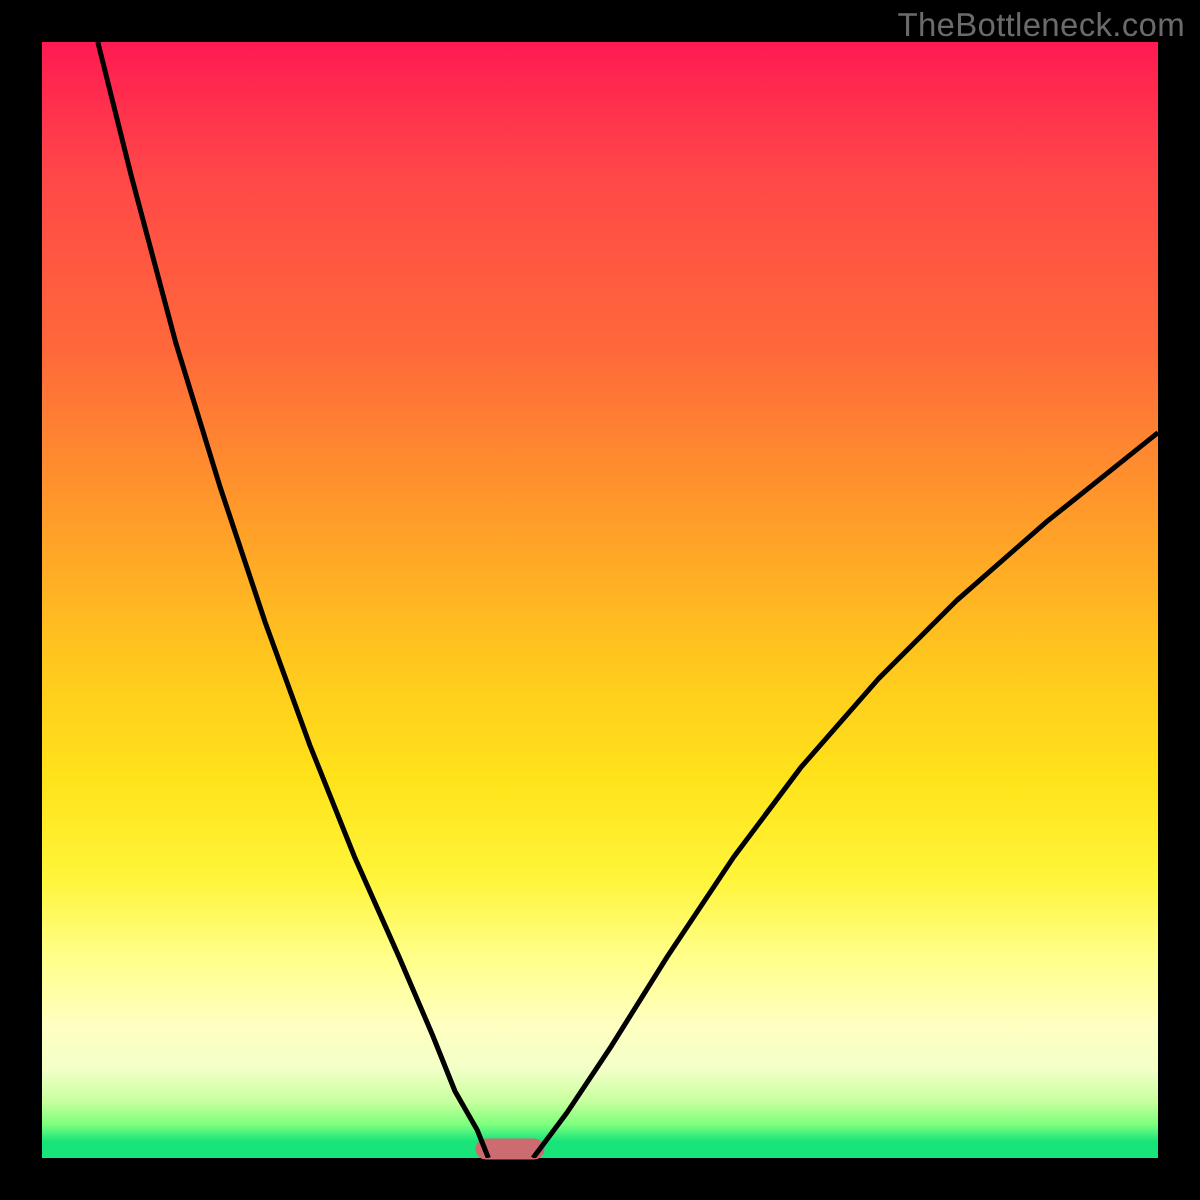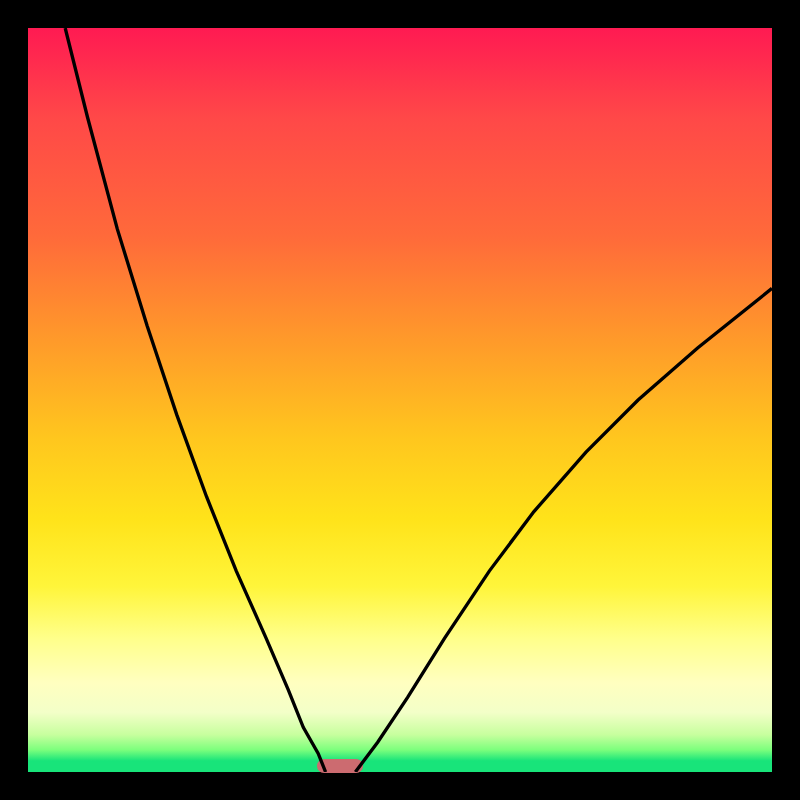--- a/index.html
+++ b/index.html
@@ -70,13 +70,14 @@
   <div class="plot">
 
     <svg class="curves" viewBox="0 0 100 100" preserveAspectRatio="none" style="z-index:2">
       <polyline fill="none" stroke="#000" stroke-width="0.45" points="5,0 8,12 12,27 16,40 20,52 24,63 28,73 32,82 35,89 37,94 39,97.5 40,100"></polyline>
       <polyline fill="none" stroke="#000" stroke-width="0.45" points="44,100 47,96 51,90 56,82 62,73 68,65 75,57 82,50 90,43 100,35"></polyline>
     </svg>
 
     <div class="marker" style="left: calc(42% - 23px); bottom: -1px;"></div>
   </div>
 
+  <div class="watermark">TheBottleneck.com</div>
 </div>
 
 </body></html>

